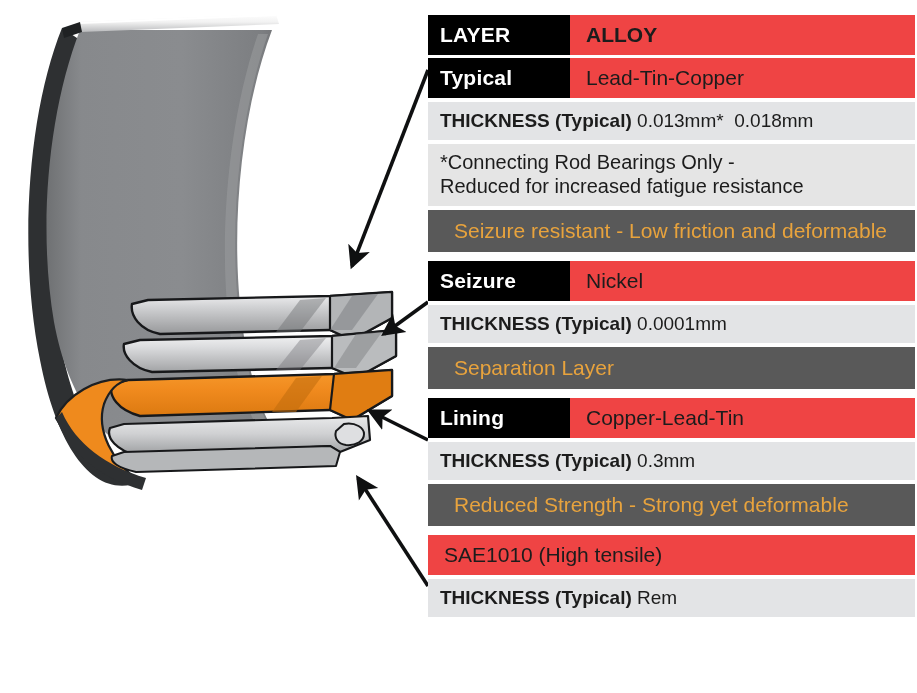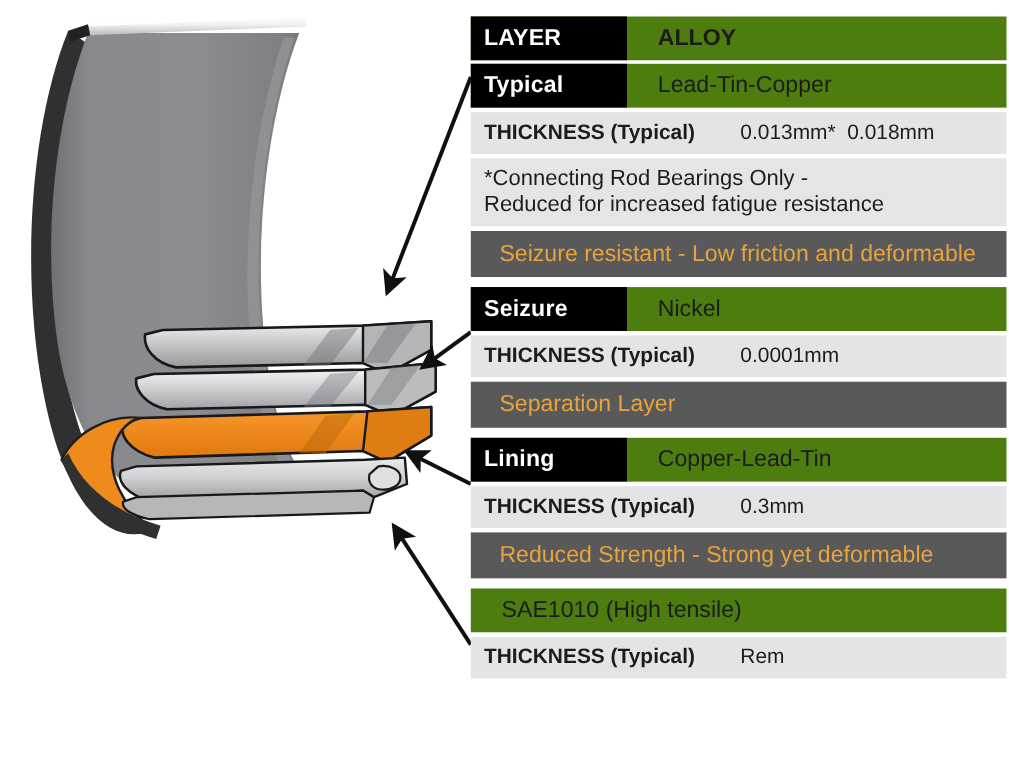--- a/index.html
+++ b/index.html
@@ -54,41 +54,41 @@
   .group-gap {
     height: 9px;
     background: #ffffff;
   }
 
   
   .row-name {
     display: flex;
     align-items: stretch;
     height: 40px;
-    background: #4d7c0f;
+    background: #ef4444;
   }
   .row-name .cell-label {
     width: 142px;
     background: #000000;
     color: #ffffff;
     font-size: 21px;
     font-weight: bold;
     display: flex;
     align-items: center;
     padding-left: 12px;
     box-sizing: border-box;
     letter-spacing: 0.2px;
   }
   .row-name .cell-value {
     flex: 1;
     color: #1c1c1c;
     font-size: 21px;
     display: flex;
     align-items: center;
-    padding-left: 28px;
+    padding-left: 16px;
     box-sizing: border-box;
   }
   .row-name.is-header .cell-value {
     font-weight: bold;
   }
 
   .rule-white {
     height: 3px;
     background: #ffffff;
   }
@@ -96,21 +96,20 @@
   
   .row-thickness {
     height: 38px;
     background: #e3e4e6;
     display: flex;
     align-items: center;
     padding-left: 12px;
     box-sizing: border-box;
     color: #1c1c1c;
     font-size: 19px;
-    gap: 36px;
   }
   .row-thickness .th-label {
     font-weight: bold;
     white-space: pre;
   }
   .row-thickness .th-value {
     font-weight: normal;
     white-space: pre;
   }
 

